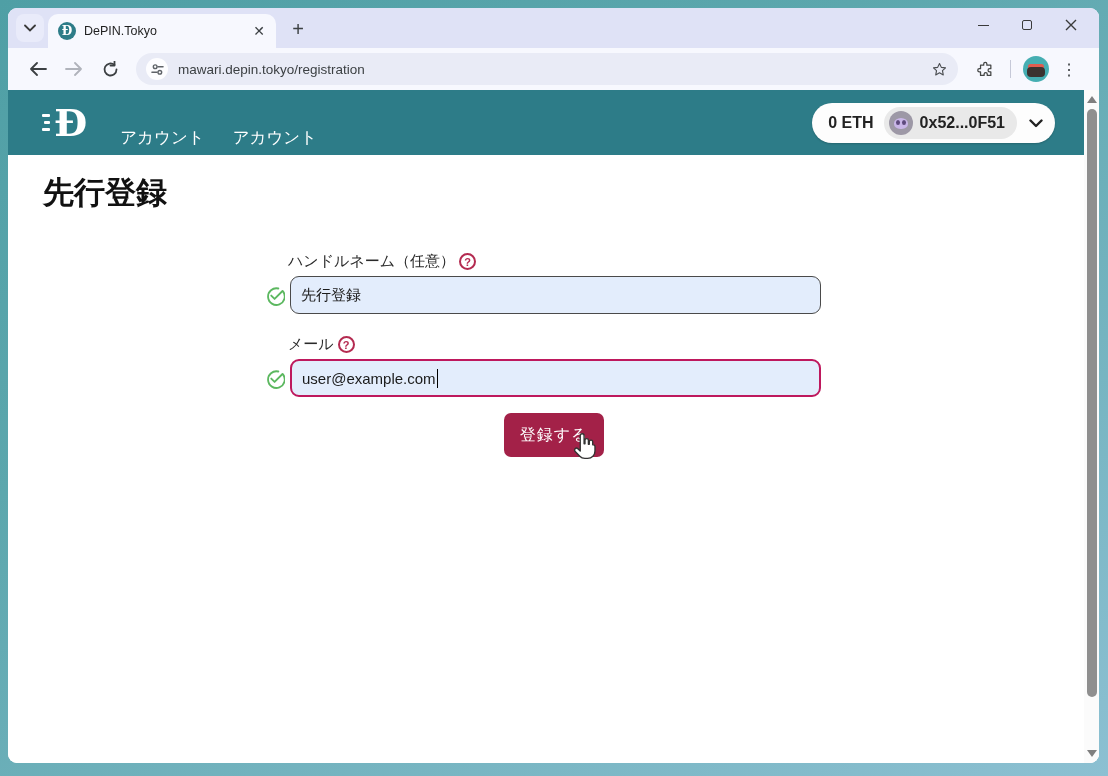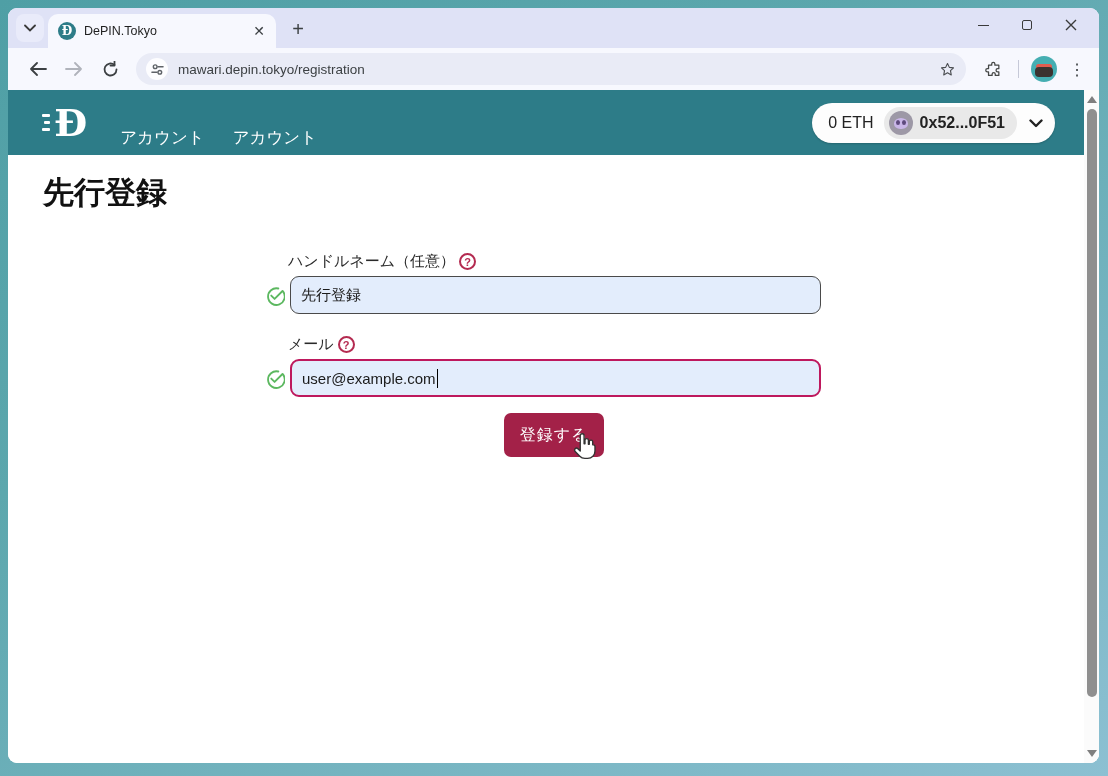--- a/index.html
+++ b/index.html
@@ -50,21 +50,21 @@
     color:#3c4043; font-size:20px; cursor:pointer;
   }
   .win-controls { position:absolute; right:6px; top:0; height:34px; display:flex; align-items:center; }
   .win-btn { width:44px; height:30px; display:flex; align-items:center; justify-content:center; cursor:pointer; color:#3a3a3a; }
   .win-min { width:11px; height:0; border-top:1.6px solid #3a3a3a; display:block; }
   .win-max { width:10px; height:10px; border:1.6px solid #3a3a3a; border-radius:2px; display:block; }
 
   
   .toolbar {
     height:42px; background:#f7f8fe; flex:none;
-    display:flex; align-items:center; padding:0 8px 0 14px; gap:4px;
+    display:flex; align-items:center; padding:0 16px 0 14px; gap:4px;
   }
   .nav-btn { width:32px; height:32px; border-radius:50%; display:flex; align-items:center; justify-content:center; cursor:pointer; }
   .nav-btn svg { display:block; }
   .omnibox {
     flex:1; height:32px; margin:0 6px; background:#e9ebf6;
     border-radius:16px; display:flex; align-items:center;
     padding:0 10px 0 10px; gap:10px; min-width:0;
   }
   .tune-badge { width:22px; height:22px; border-radius:50%; background:#fdfdff; display:flex; align-items:center; justify-content:center; flex:none; cursor:pointer; }
   .url-text { font-size:13.5px; color:#3c4043; flex:1; white-space:nowrap; overflow:hidden; }
@@ -91,21 +91,21 @@
   .logo-letter { color:#fff; font:700 38px/1 "DejaVu Serif", serif; letter-spacing:-1px; }
   .site-nav { display:flex; gap:28px;margin-top:30px; }
   .site-nav a { color:#fff; font-size:16.5px; text-decoration:none; cursor:pointer; }
 
   .wallet-pill {
     position:absolute; right:44px; top:13px; height:40px;
     background:#fdfdfd; border-radius:20px;
     display:flex; align-items:center; padding:0 12px 0 16px; gap:10px;
     box-shadow:0 1px 2px rgba(0,0,0,.18); cursor:pointer;
   }
-  .wallet-balance { font-size:16px; font-weight:400; color:#222; }
+  .wallet-balance { font-size:16px; font-weight:700; color:#222; }
   .wallet-account { height:32px; background:#e9e9e9; border-radius:16px; display:flex; align-items:center; gap:7px; padding:0 12px 0 5px; }
   .wallet-avatar { width:24px; height:24px; border-radius:50%; background:#9d98a6; position:relative; overflow:hidden; }
   .wallet-avatar .face { position:absolute; left:5px; top:7px; width:14px; height:11px; background:#c9b6e8; border-radius:50% 50% 45% 45%; }
   .wallet-avatar .eye { position:absolute; width:4px; height:5px; background:#5e4a7d; border-radius:50%; top:9px; }
   .wallet-avatar .eye.l { left:7px; } .wallet-avatar .eye.r { left:13px; }
   .wallet-address { font-size:16px; font-weight:700; color:#222; }
   .wallet-chevron { display:flex; margin-left:2px; }
 
   .page-title { position:absolute; left:35px; top:82px; font-size:31px; font-weight:700; color:#111; }
 

